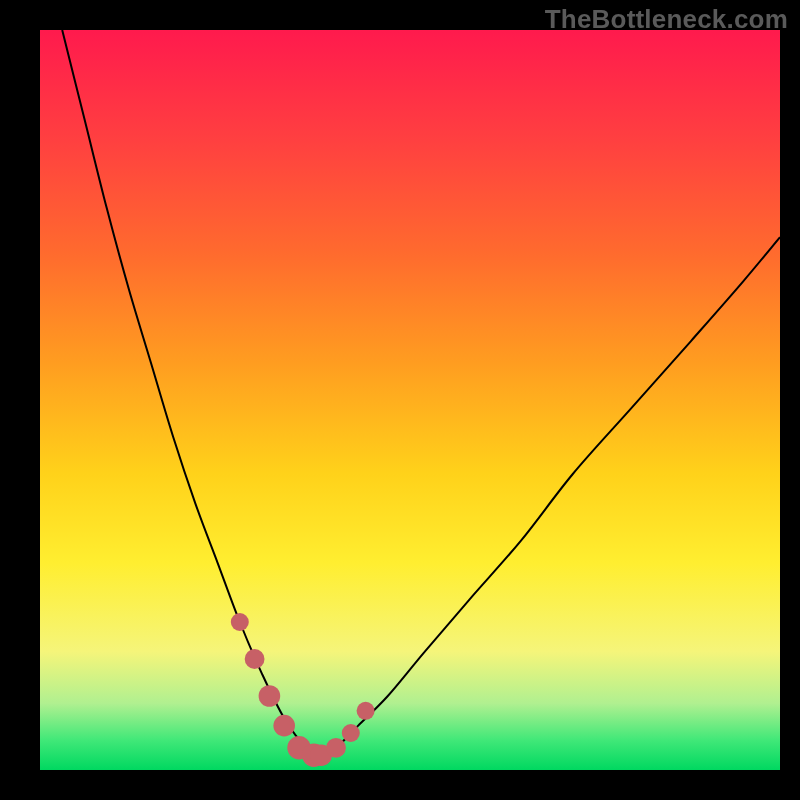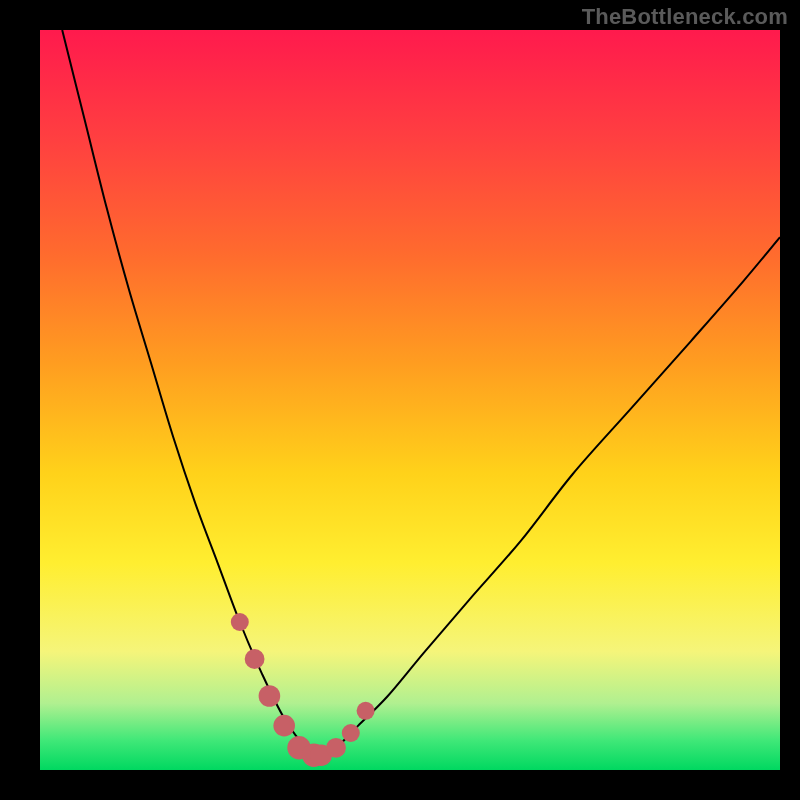--- a/index.html
+++ b/index.html
@@ -36,21 +36,21 @@
       #b0f090 91%,
       #40e878 96%,
       #00d860 100%
     );
   }
   .watermark {
     position: absolute;
     top: 4px;
     right: 12px;
     font-family: Arial, Helvetica, sans-serif;
-    font-size: 22px;
+    font-size: 26px;
     font-weight: 600;
     color: #5a5a5a;
     letter-spacing: 0.2px;
     user-select: none;
   }
   svg.curve {
     position: absolute;
     left: 0;
     top: 0;
     width: 740px;

